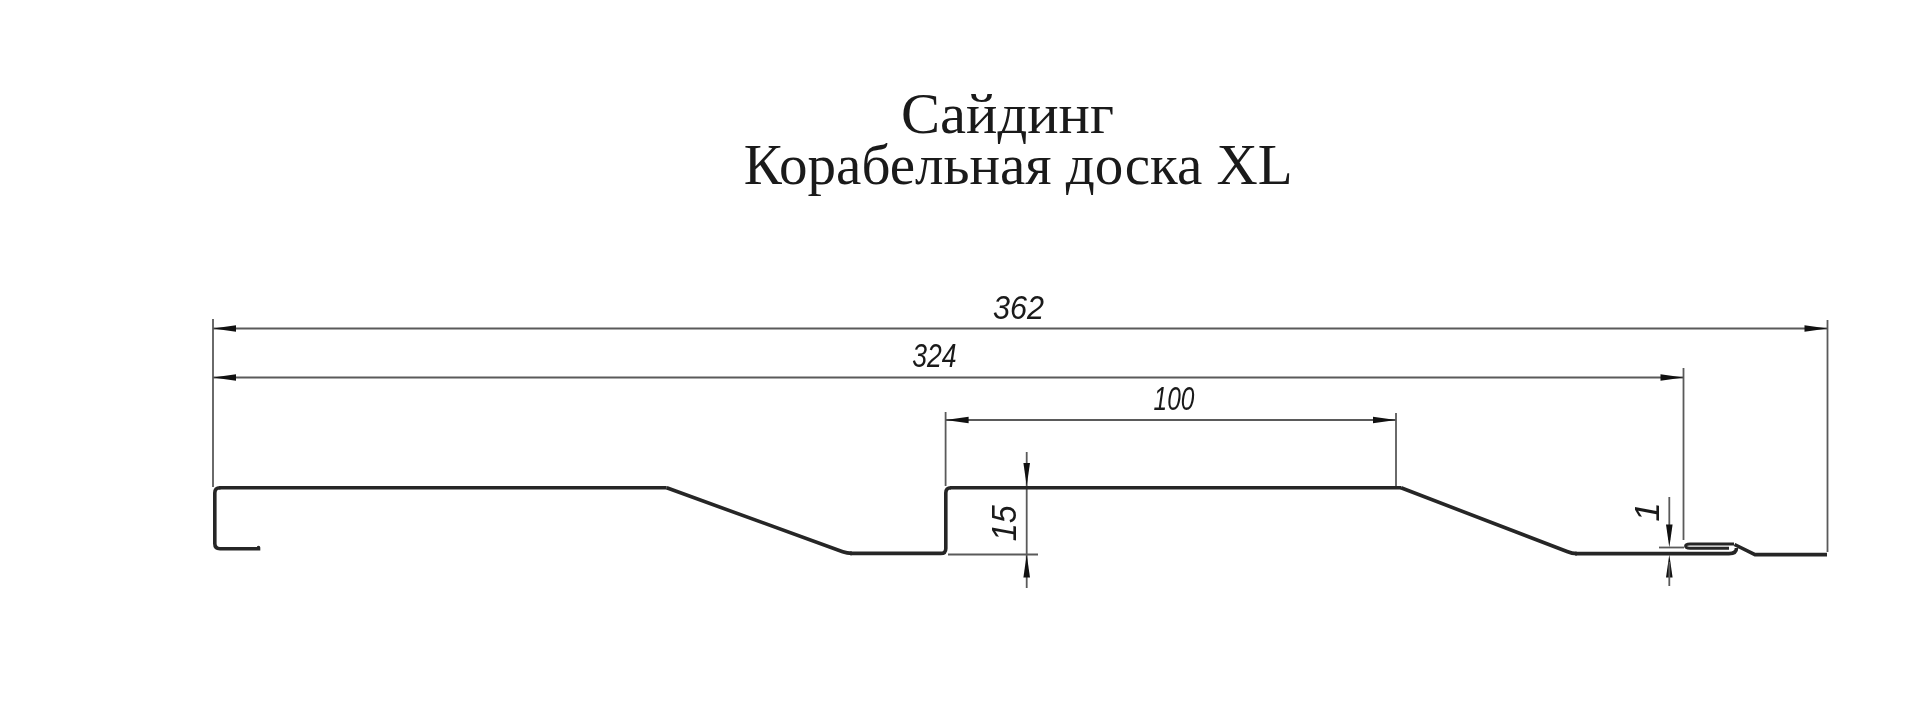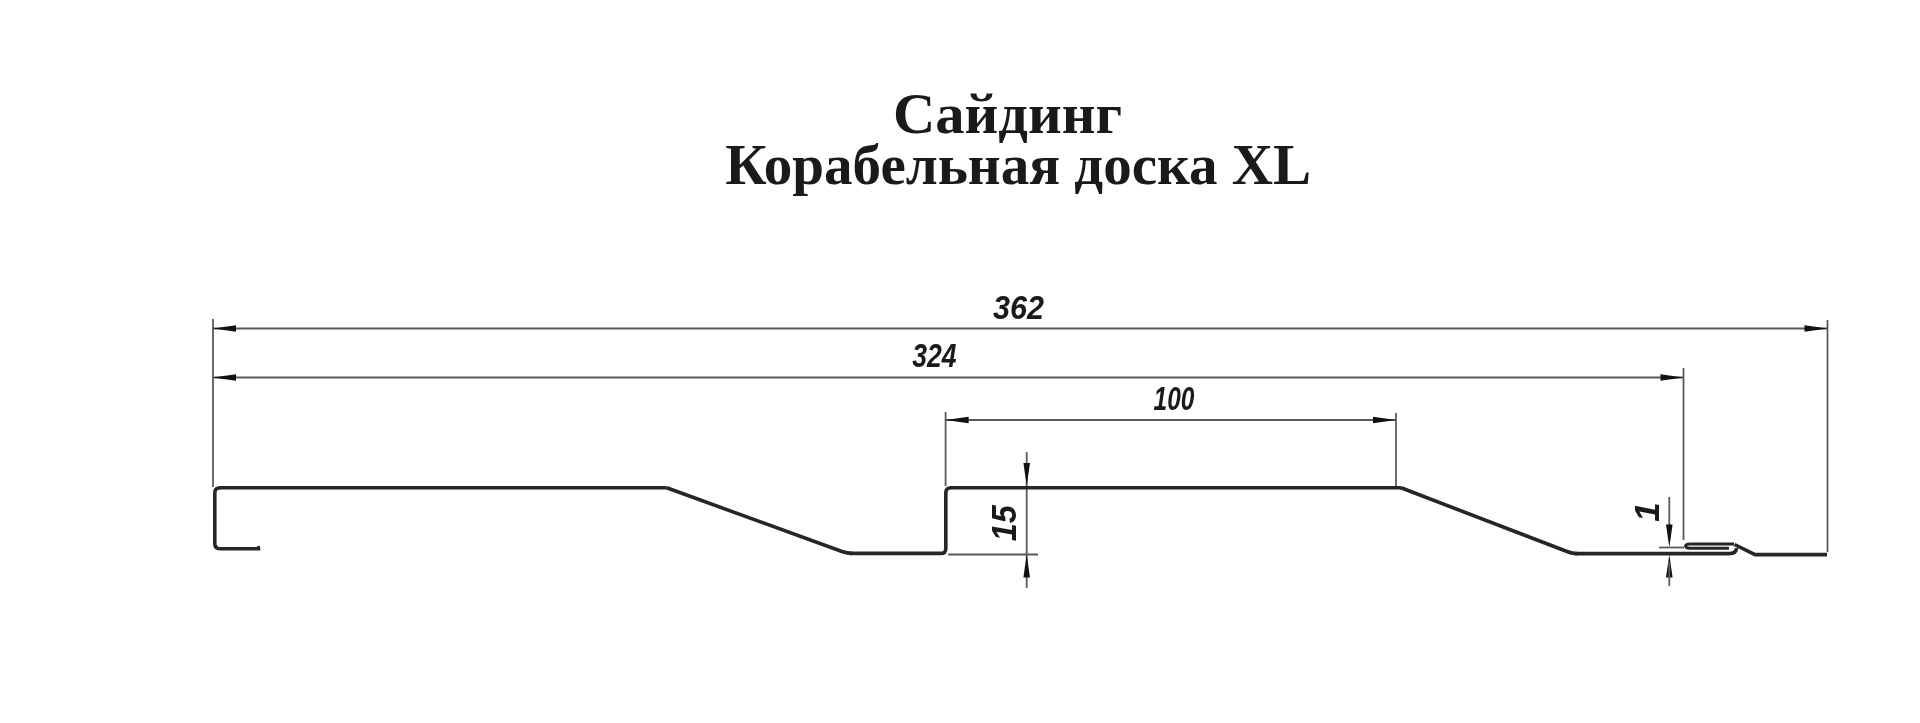--- a/index.html
+++ b/index.html
@@ -1,16 +1,16 @@
 <!DOCTYPE html>
 <html><head>
 <meta charset="utf-8">
 <style>
   html,body{margin:0;padding:0;background:#ffffff;}
-  .page{position:relative;width:1920px;height:723px;background:#ef4444;overflow:hidden;font-weight:bold;}
+  .page{position:relative;width:1920px;height:723px;background:#ef4444;overflow:hidden;}
   svg{position:absolute;left:0;top:0;}
 </style>
 </head>
 <body>
 <div class="page">
 <svg width="1920" height="723" viewBox="0 0 1920 723" xmlns="http://www.w3.org/2000/svg">
 
   <rect x="0" y="0" width="1920" height="723" fill="#ffffff"></rect>
 
   <g>

